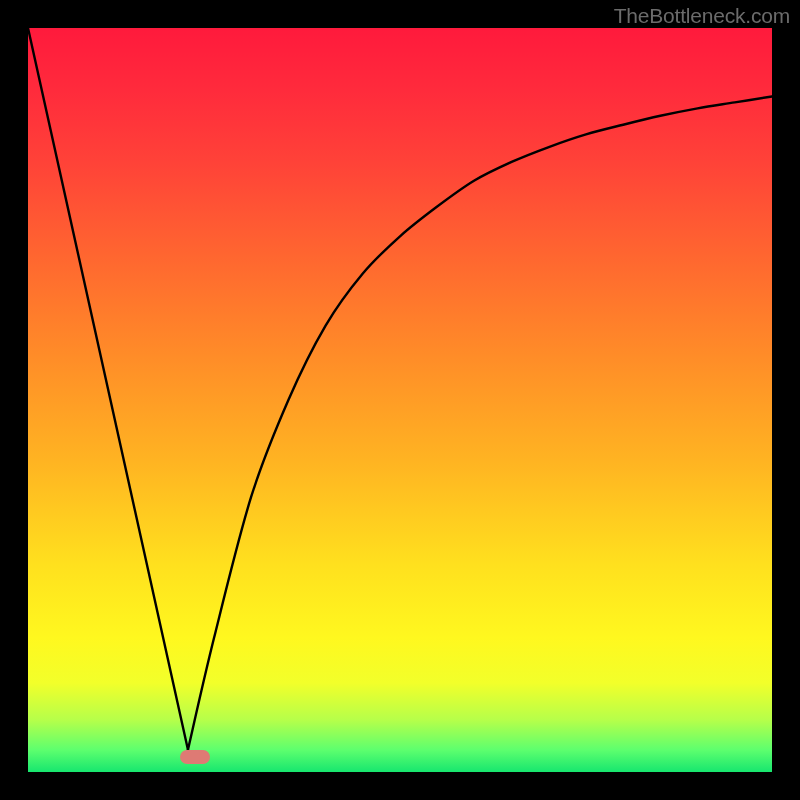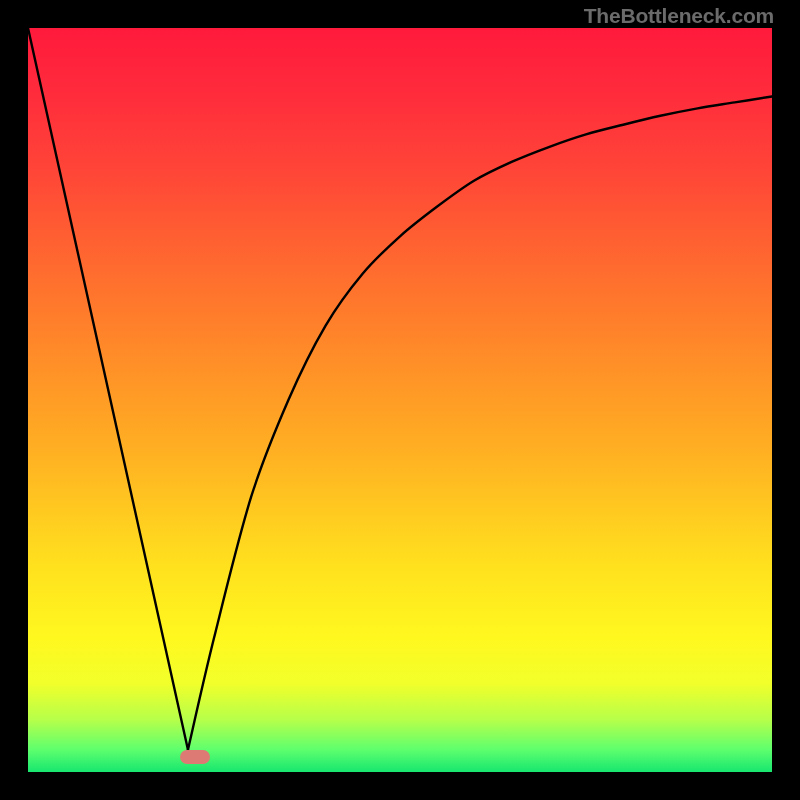--- a/index.html
+++ b/index.html
@@ -35,24 +35,24 @@
     position: absolute;
     left: 28px;
     top: 28px;
     width: 744px;
     height: 744px;
     overflow: visible;
   }
   .watermark {
     position: absolute;
     top: 4px;
-    right: 26px;
+    right: 10px;
     color: #6b6b6b;
     font-size: 21px;
-    font-weight: 700;
+    font-weight: 400;
     letter-spacing: -0.2px;
   }
   .marker {
     position: absolute;
     width: 30px;
     height: 14px;
     background: #de7a74;
     border-radius: 7px;
   }
 </style>

